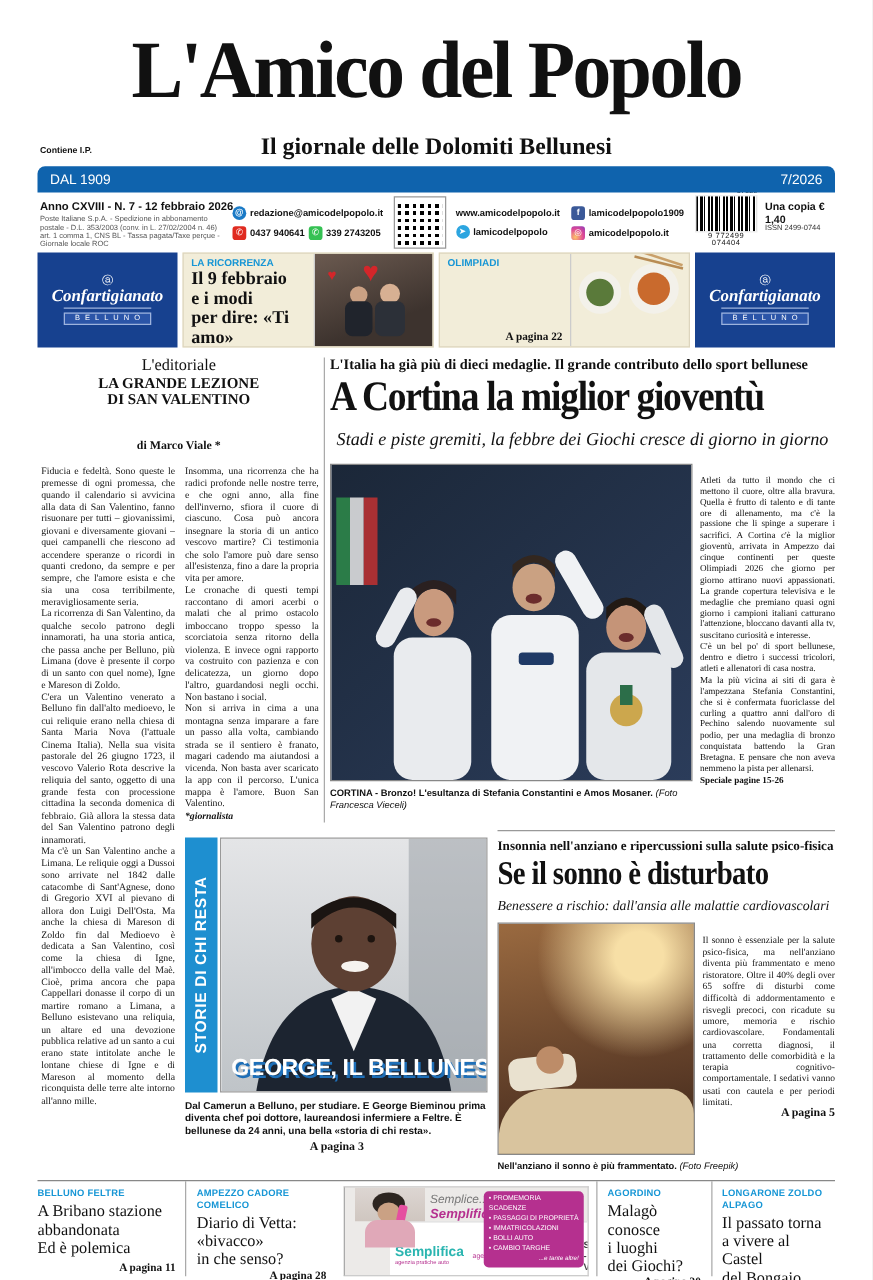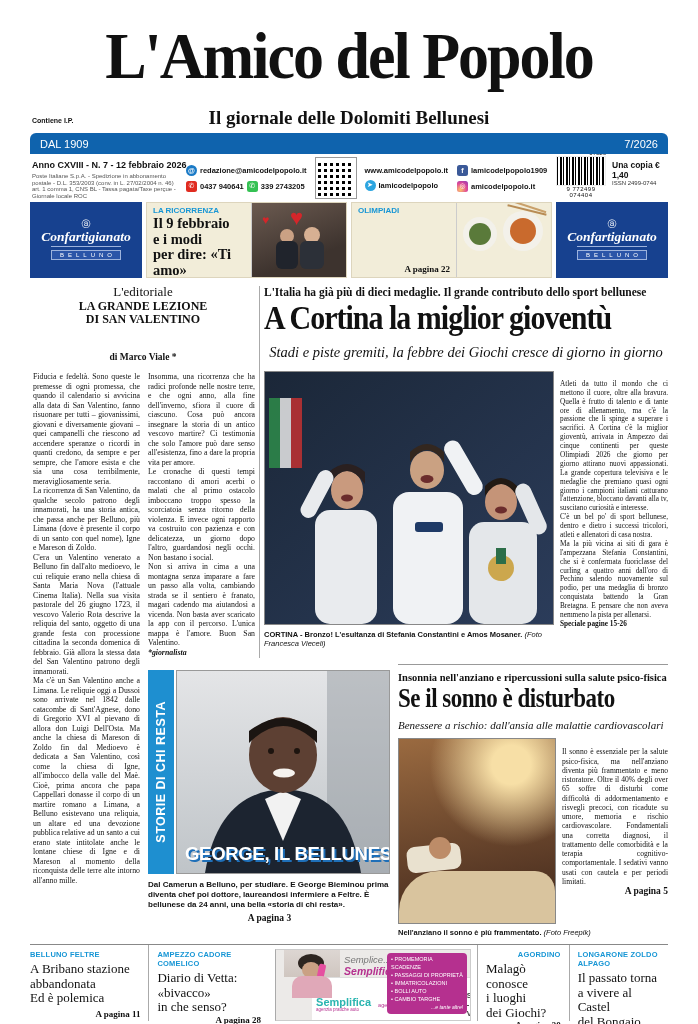--- a/index.html
+++ b/index.html
@@ -399,21 +399,21 @@
         <span class="bad-logo">
           <span>Semplifica</span>
           <small>agenzia pratiche auto</small>
         </span>
         <span class="bad-site">agenziasemplifica.it</span>
         <span class="bad-tel">0437 852813</span>
         <span class="bad-addr">SEDICO - Viale Venezia</span>
       </div>
     </div>
 
-    <div class="bcell" style="width:94px;align-items:flex-end;">
+    <div class="bcell" style="width:94px;">
       <span class="blabel">AGORDINO</span>
       <span class="btitle">Malagò conosce
 i luoghi
 dei Giochi?</span>
       <span class="bpage">A pagina 30</span>
     </div>
     <div class="bcell" style="width:102px;">
       <span class="blabel">LONGARONE ZOLDO ALPAGO</span>
       <span class="btitle">Il passato torna
 a vivere al Castel

